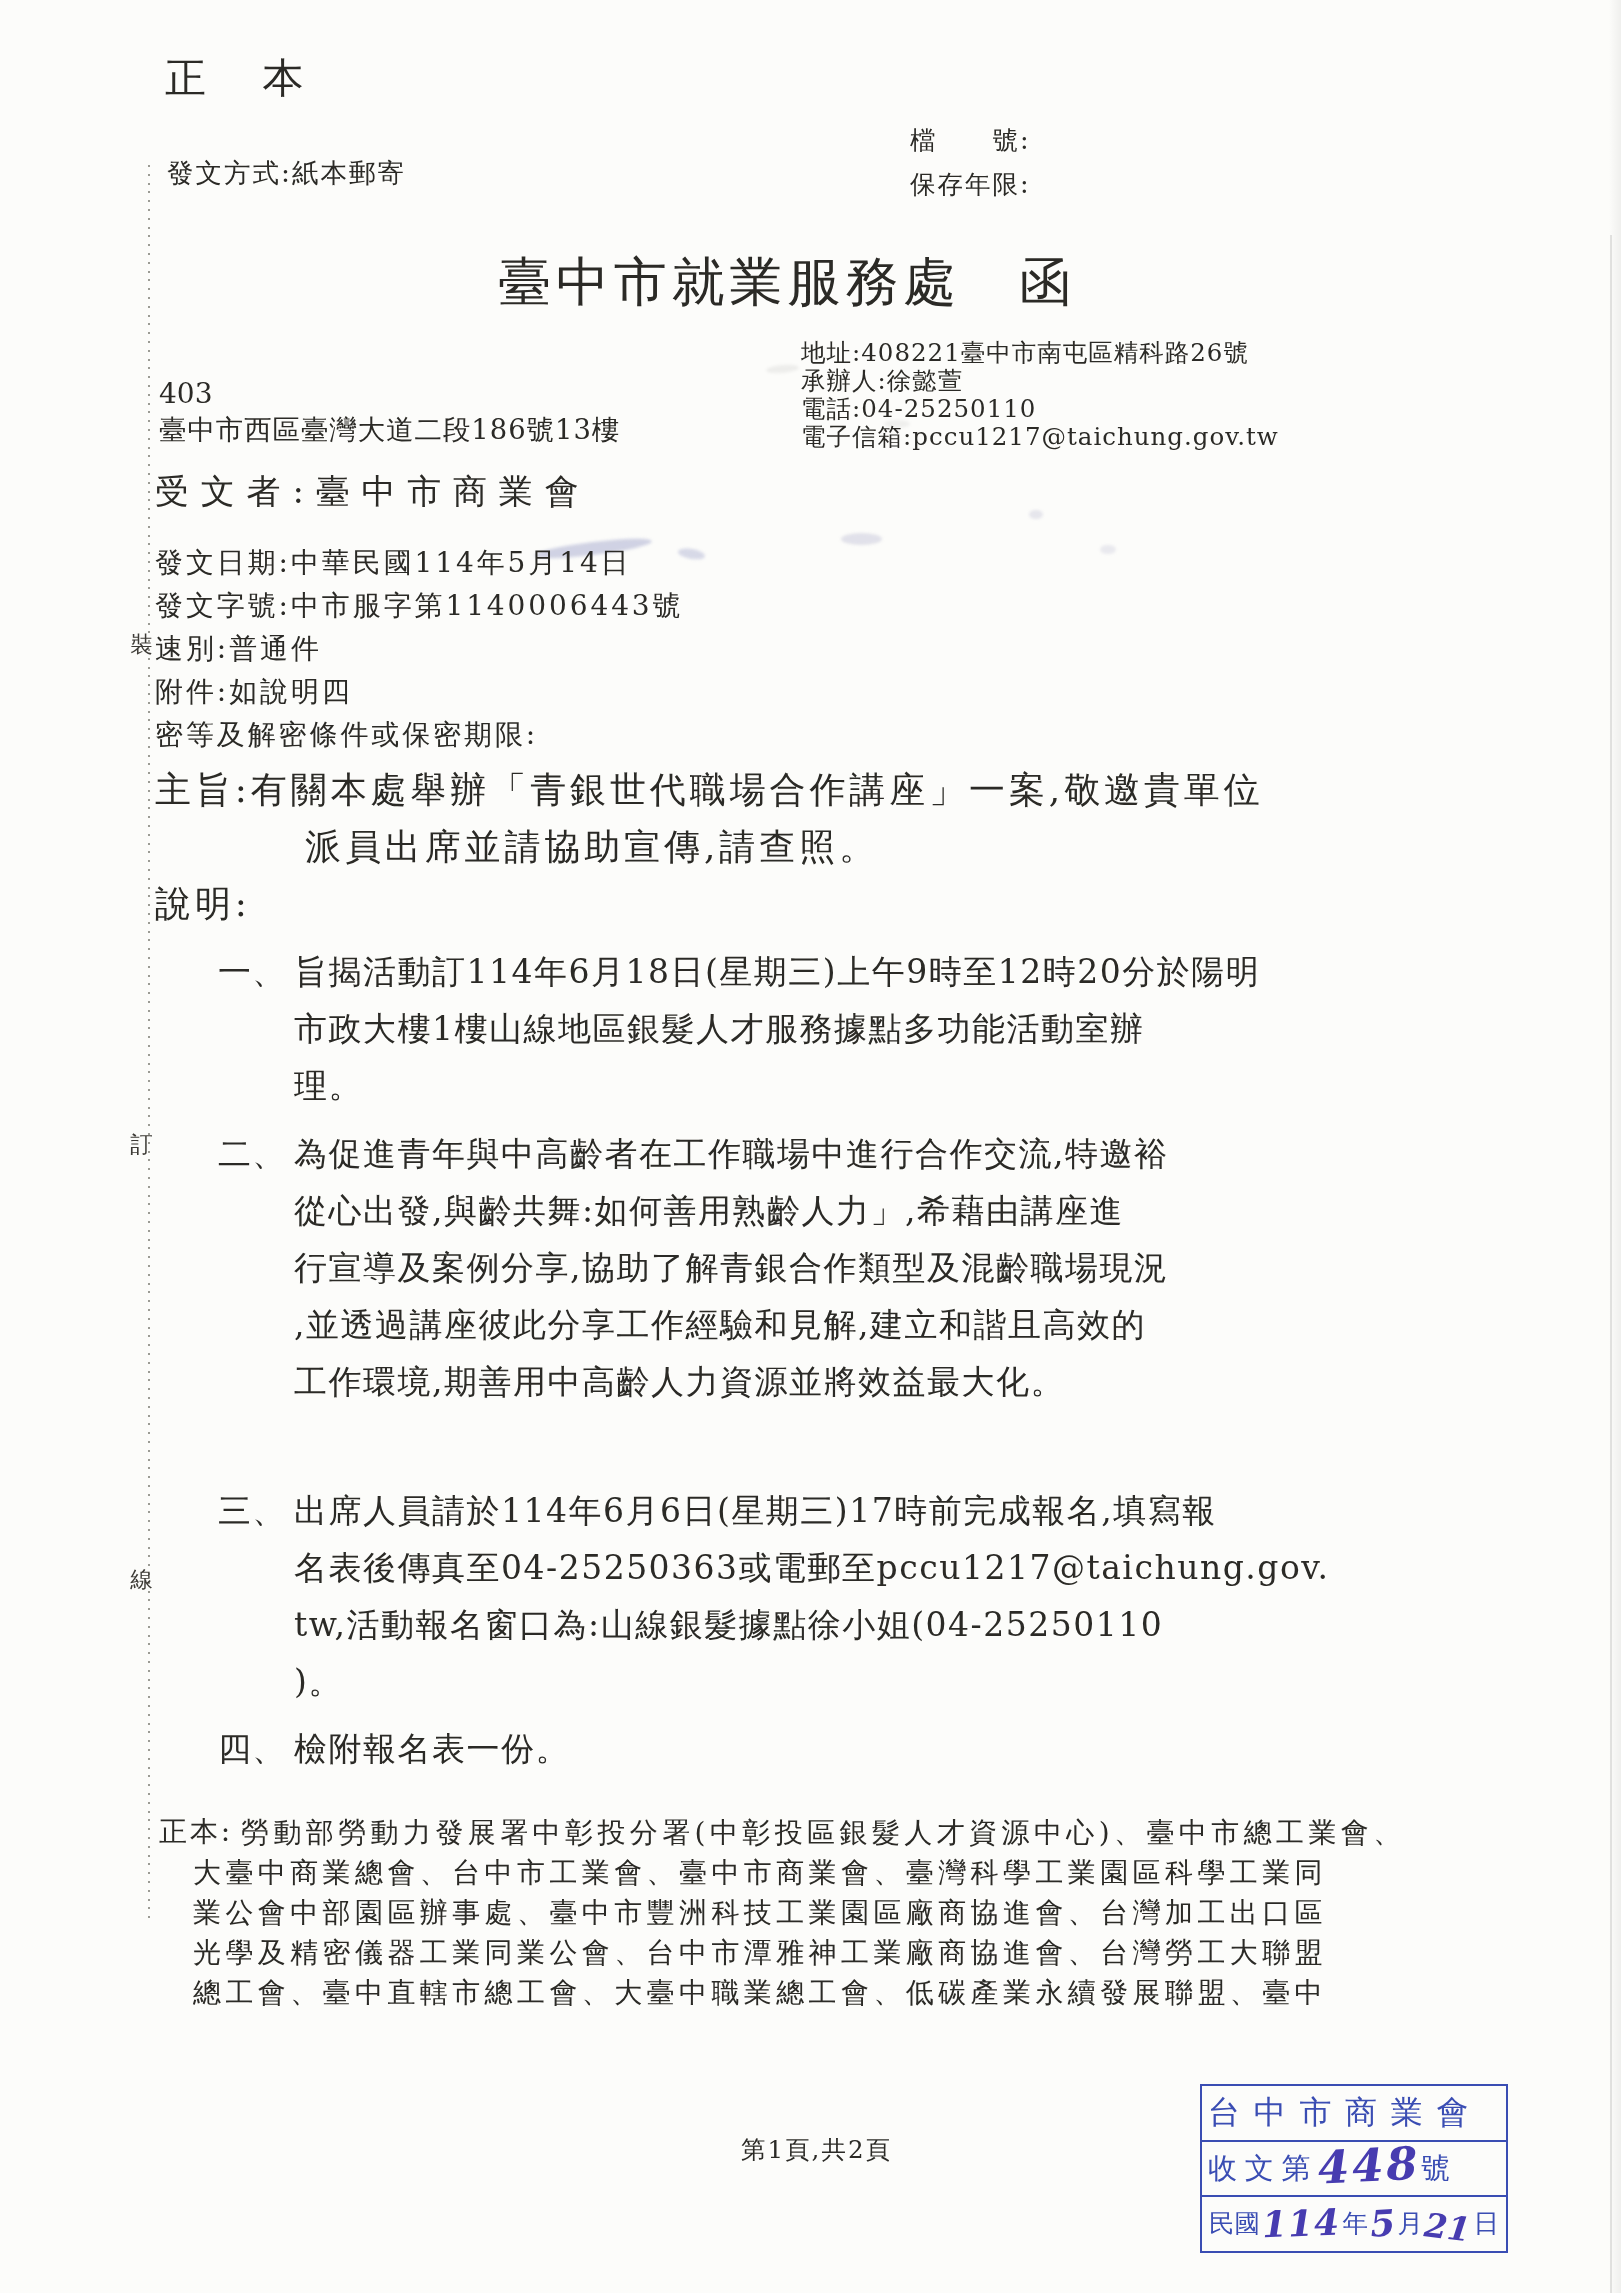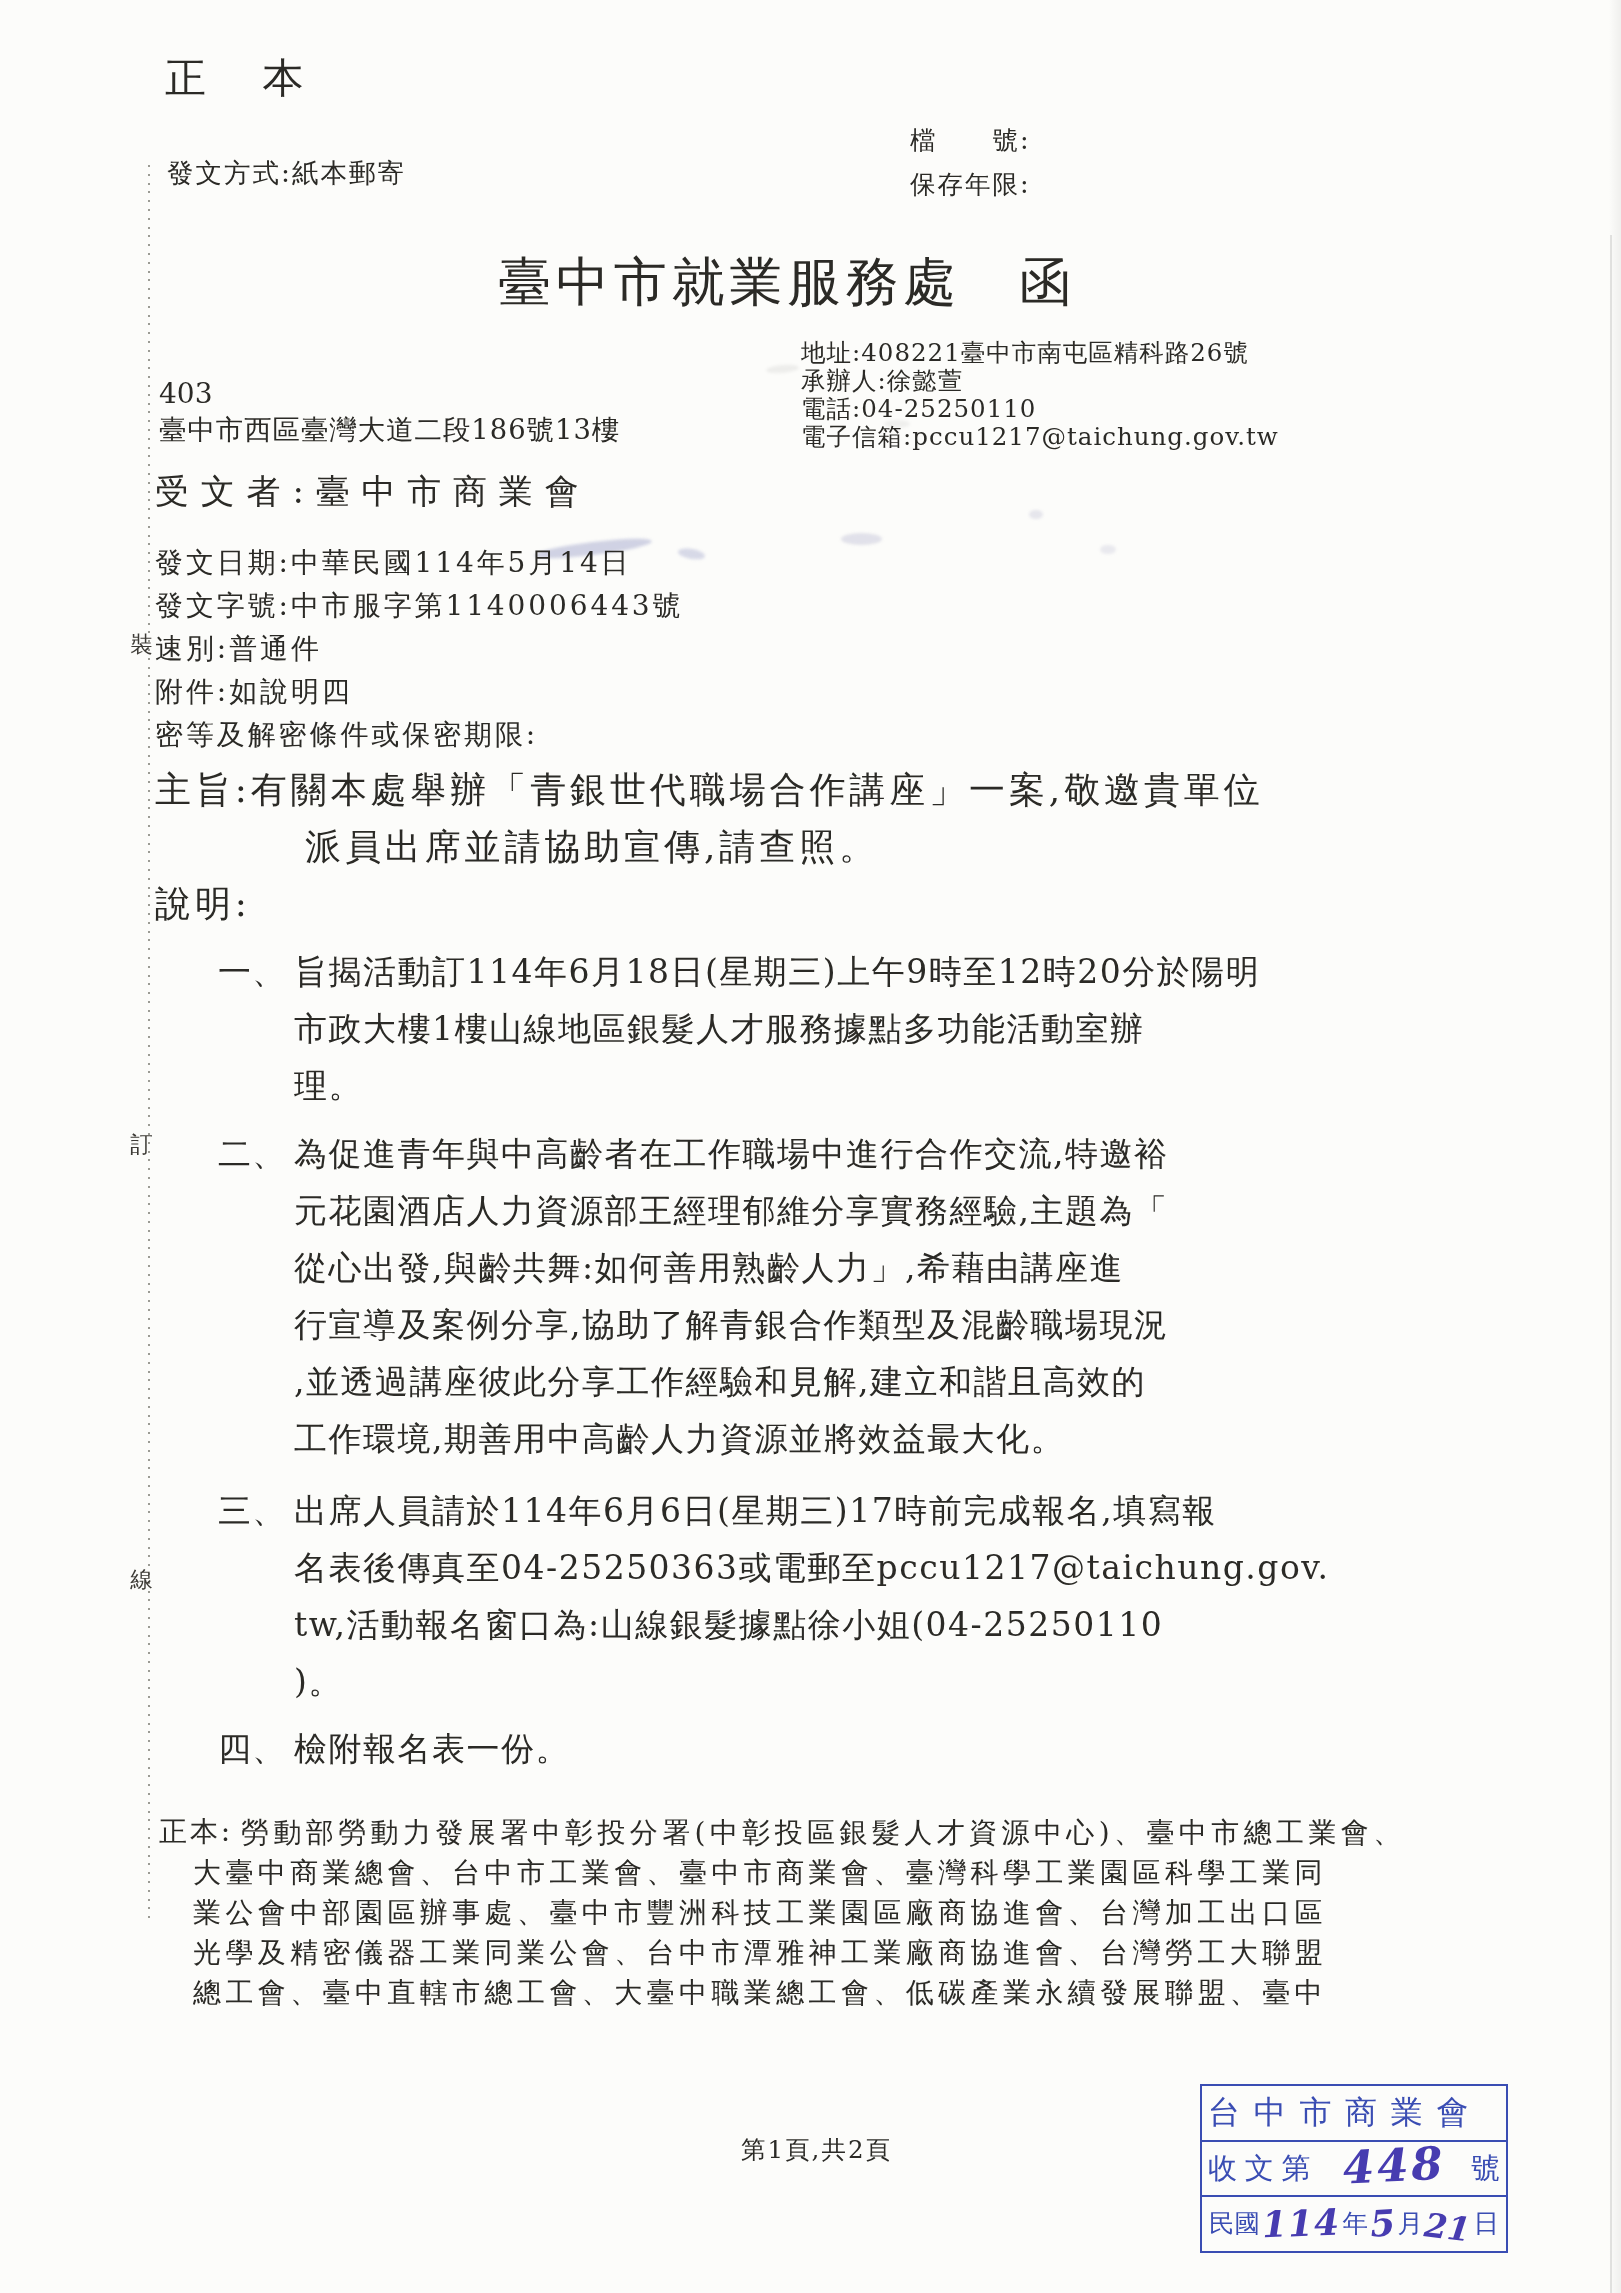--- a/index.html
+++ b/index.html
@@ -46,21 +46,21 @@
     background-image:repeating-linear-gradient(to bottom,#9b9b94 0 2px,transparent 2px 8.8px);}
   .bind-mark{left:120px; width:43px; text-align:center; font-size:22.5px; color:#3c3a35;}
   .mark-zhuang{top:629px;} .mark-ding{top:1129px;} .mark-xian{top:1564px;}
 
   
   .stamp{left:1200px; top:2084px; width:308px; height:169px;
     border:2.9px solid #3a4db3; color:#3a4db3; box-sizing:border-box;
     background:transparent;}
   .stamp-row{display:flex; align-items:center; box-sizing:border-box; padding:0 6px;}
   .stamp-r1{height:54px; justify-content:space-between; font-size:32px;}
-  .stamp-r2{height:55px; border-top:2px solid #3a4db3; justify-content:space-between; font-size:29px;}
+  .stamp-r2{height:55px; border-top:2px solid #3a4db3; font-size:29px;}
   .stamp-r3{height:54px; border-top:2px solid #3a4db3; font-size:25.5px; padding:0 7px; justify-content:space-between;}
   .hand{font-style:italic; font-weight:600; color:#473cb0; display:inline-block;
         font-family:"DejaVu Serif","Liberation Serif",serif;}
   .hand-no{font-size:45px; transform:rotate(-3deg) translateY(-2.9px); letter-spacing:2.9px;}
   .hand-year{font-size:36px; transform:rotate(-2deg); letter-spacing:1px;}
   .hand-month{font-size:36px; transform:rotate(-4deg);}
   .hand-day{font-size:33px; transform:rotate(7deg) translateY(3.9px);}
   .stamp-r2 .prefix{letter-spacing:7.8px;}
 
   
@@ -129,21 +129,20 @@
   <div class="item item-1">
     <span class="item-label">一、</span>
     <div class="line">旨揭活動訂114年6月18日(星期三)上午9時至12時20分於陽明</div>
     <div class="line">市政大樓1樓山線地區銀髮人才服務據點多功能活動室辦</div>
     <div class="line">理。</div>
   </div>
 
   <div class="item item-2">
     <span class="item-label">二、</span>
     <div class="line">為促進青年與中高齡者在工作職場中進行合作交流,特邀裕</div>
-    <div class="line">元花園酒店人力資源部王經理郁維分享實務經驗,主題為「</div>
     <div class="line">從心出發,與齡共舞:如何善用熟齡人力」,希藉由講座進</div>
     <div class="line">行宣導及案例分享,協助了解青銀合作類型及混齡職場現況</div>
     <div class="line">,並透過講座彼此分享工作經驗和見解,建立和諧且高效的</div>
     <div class="line">工作環境,期善用中高齡人力資源並將效益最大化。</div>
   </div>
 
   <div class="item item-3">
     <span class="item-label">三、</span>
     <div class="line">出席人員請於114年6月6日(星期三)17時前完成報名,填寫報</div>
     <div class="line">名表後傳真至04-25250363或電郵至pccu1217@taichung.gov.</div>

